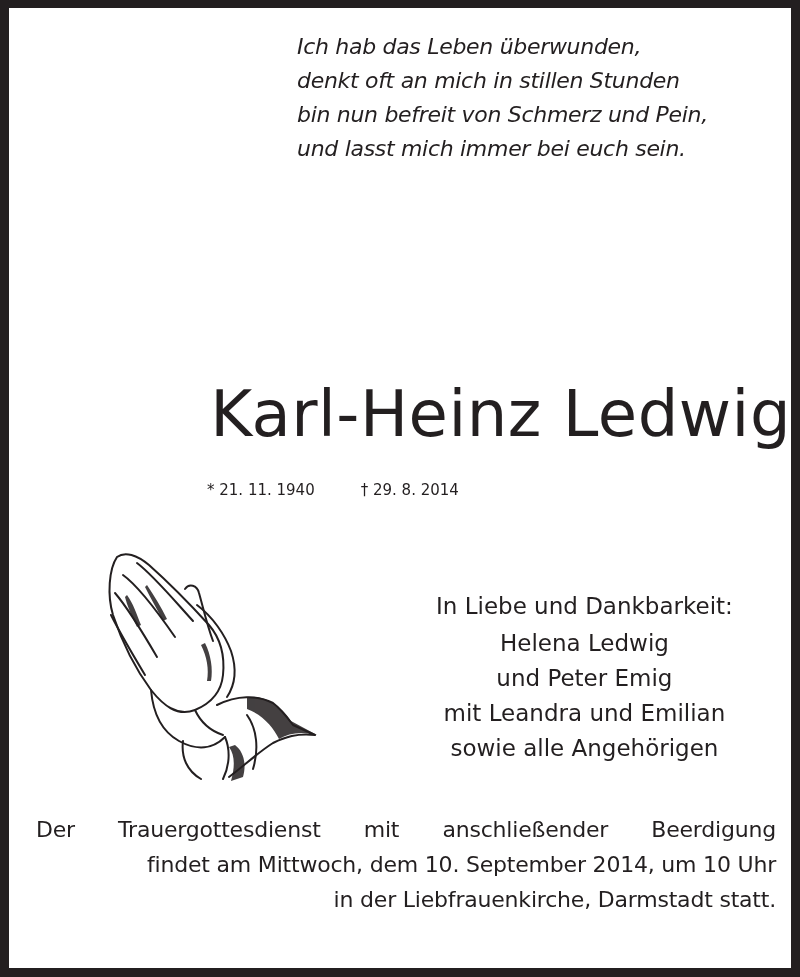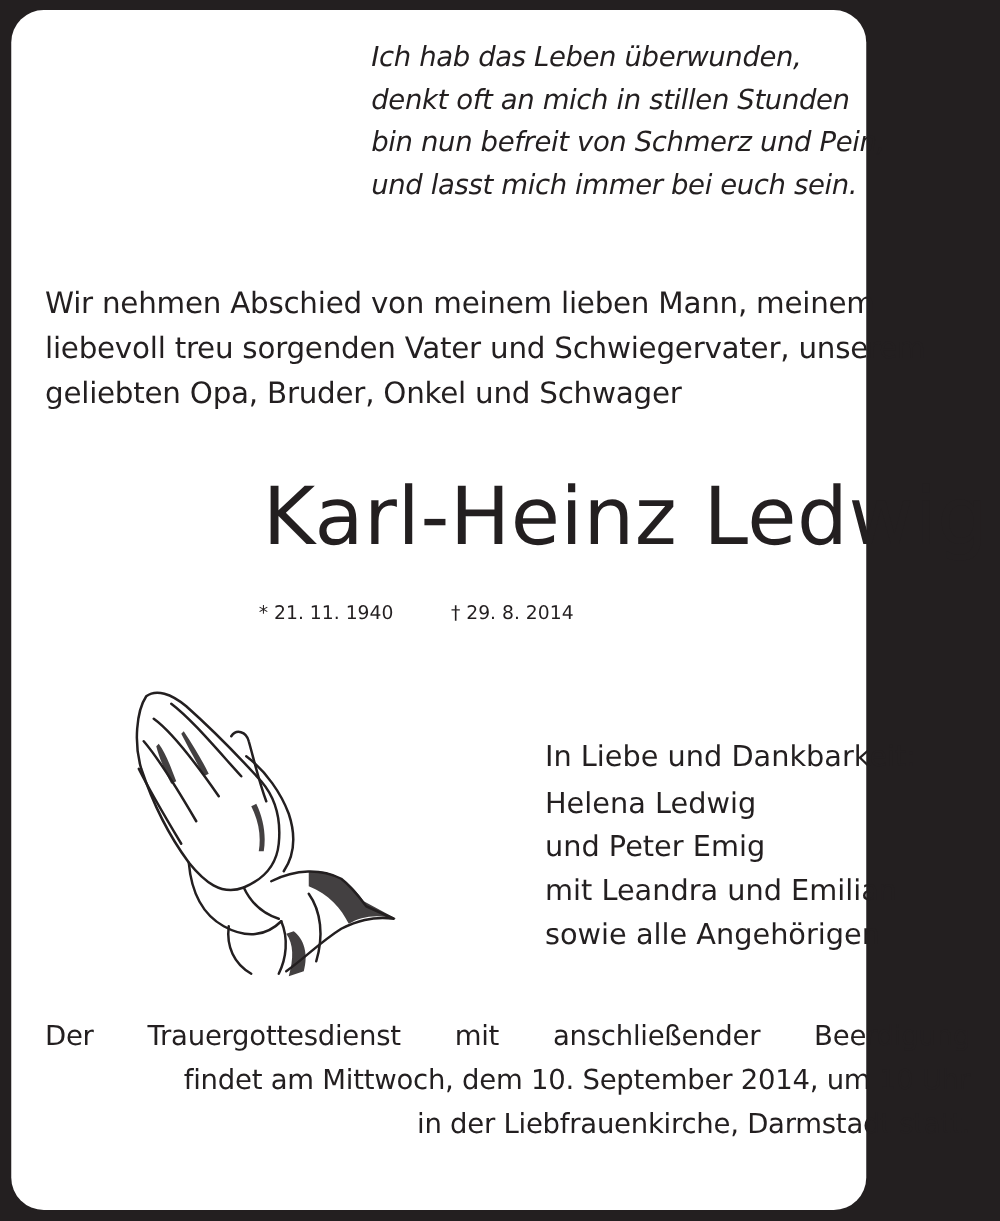--- a/index.html
+++ b/index.html
@@ -5,23 +5,22 @@
   html, body { margin: 0; padding: 0; }
   body {
     width: 800px; height: 977px; overflow: hidden;
     background: #231f20;
     font-family: "DejaVu Sans", sans-serif;
     color: #231f20;
   }
   .card {
     position: absolute;
     left: 9px; top: 8px;
-    width: 684px; height: 960px;
+    width: 782px; height: 960px;
     background: #ffffff;
-    border-radius: 26px;
   }
   .poem {
     position: absolute;
     left: 288px; top: 22px;
     font-style: italic;
     font-size: 22px;
     line-height: 34px;
     letter-spacing: -0.3px;
     font-family: "DejaVu Sans", sans-serif;
     font-weight: 300;
@@ -58,21 +57,21 @@
     left: 88px; top: 537px;
     width: 230px; height: 240px;
   }
   .family {
     position: absolute;
     left: 427px; top: 581px;
     font-size: 23px;
     line-height: 35px;
   }
   .family .lead { margin-bottom: 2px; }
-  .family div { white-space: nowrap; }
+  .family div { white-space: nowrap; text-align: center; }
   .service {
     position: absolute;
     left: 27px; top: 804px;
     width: 740px;
     font-size: 22px;
     line-height: 35px;
     letter-spacing: -0.2px;
   }
   .service div { white-space: nowrap; text-align: right; }
   .service .justify { text-align: justify; text-align-last: justify; white-space: normal; }
@@ -82,25 +81,20 @@
 
 <div class="card">
 
   <div class="poem">
     <div>Ich hab das Leben überwunden,</div>
     <div>denkt oft an mich in stillen Stunden</div>
     <div>bin nun befreit von Schmerz und Pein,</div>
     <div>und lasst mich immer bei euch sein.</div>
   </div>
 
-  <div class="intro">
-    <div>Wir nehmen Abschied von meinem lieben Mann, meinem</div>
-    <div>liebevoll treu sorgenden Vater und Schwiegervater, unserem</div>
-    <div>geliebten Opa, Bruder, Onkel und Schwager</div>
-  </div>
 
   <div class="name">Karl-Heinz Ledwig</div>
 
   <div class="dates">
     <span>* 21. 11. 1940</span><span class="death">† 29. 8. 2014</span>
   </div>
 
   <div class="hands">
     <svg width="230" height="240" viewBox="0 0 230 240">
 

